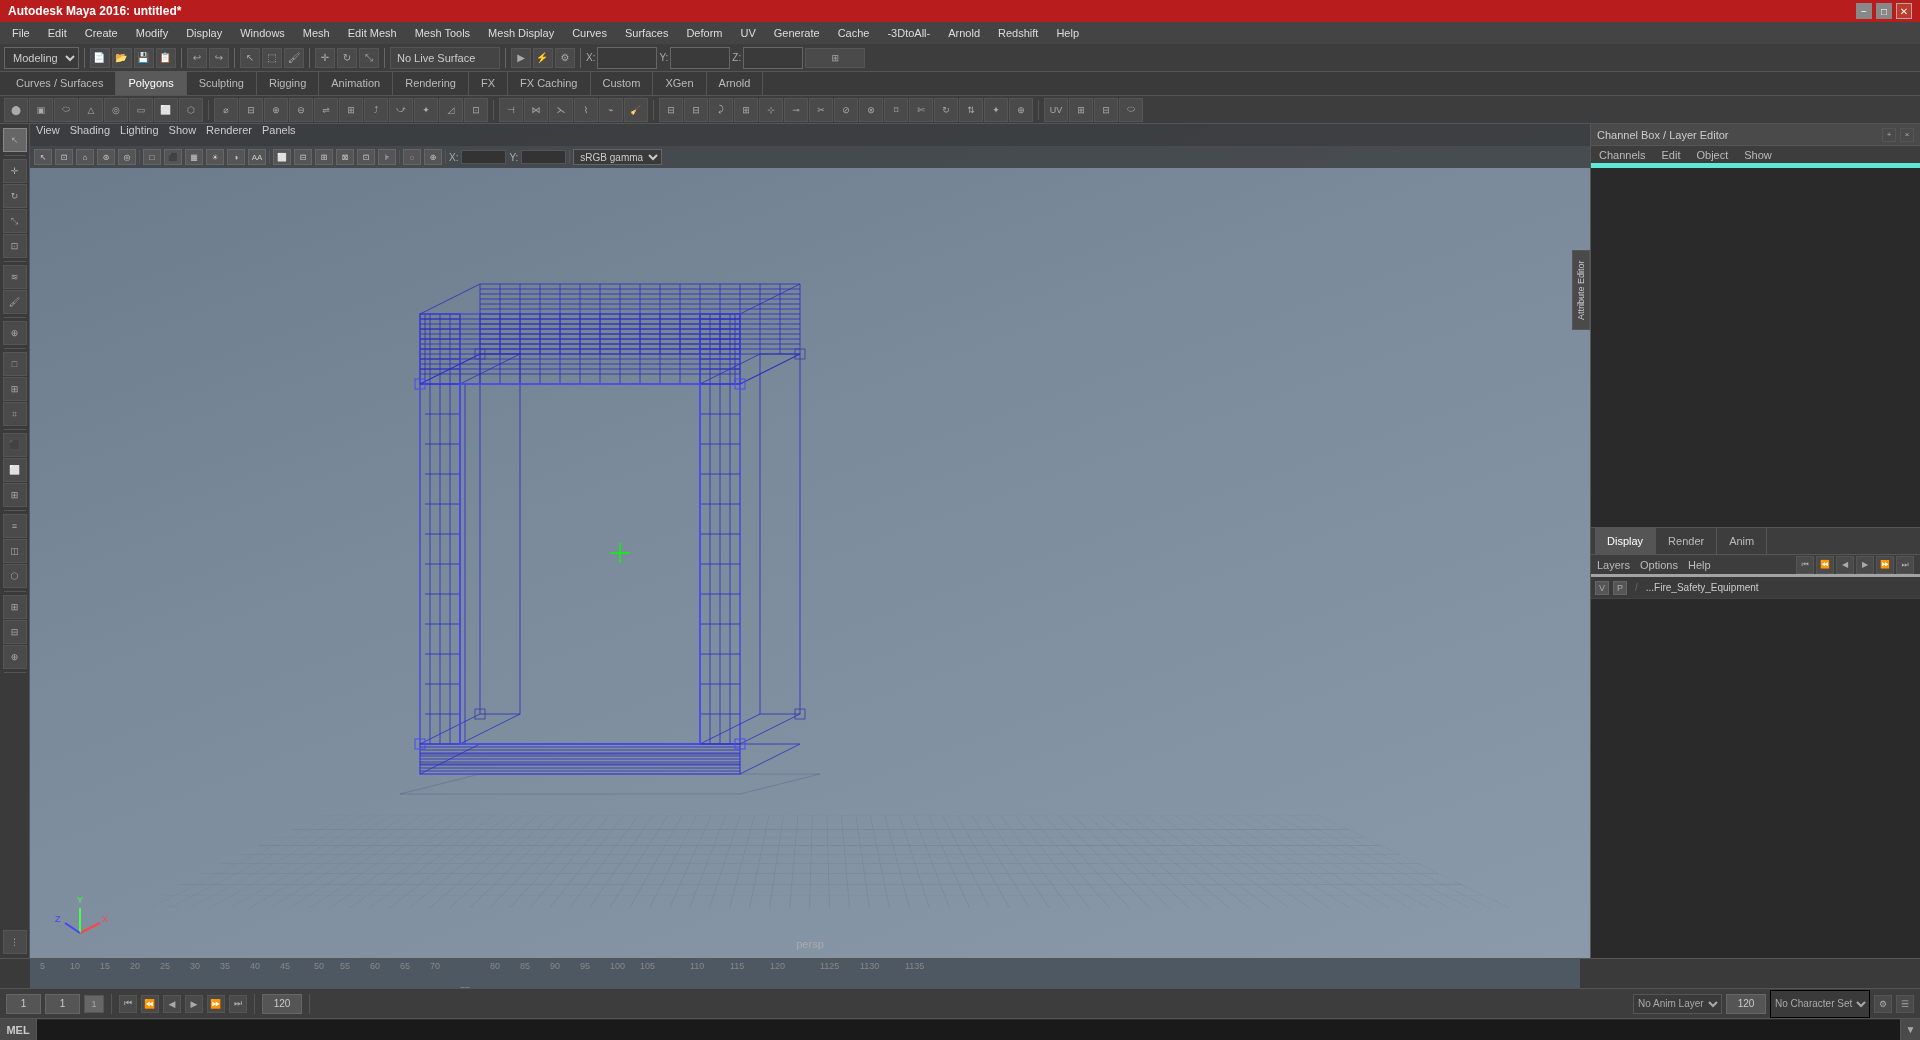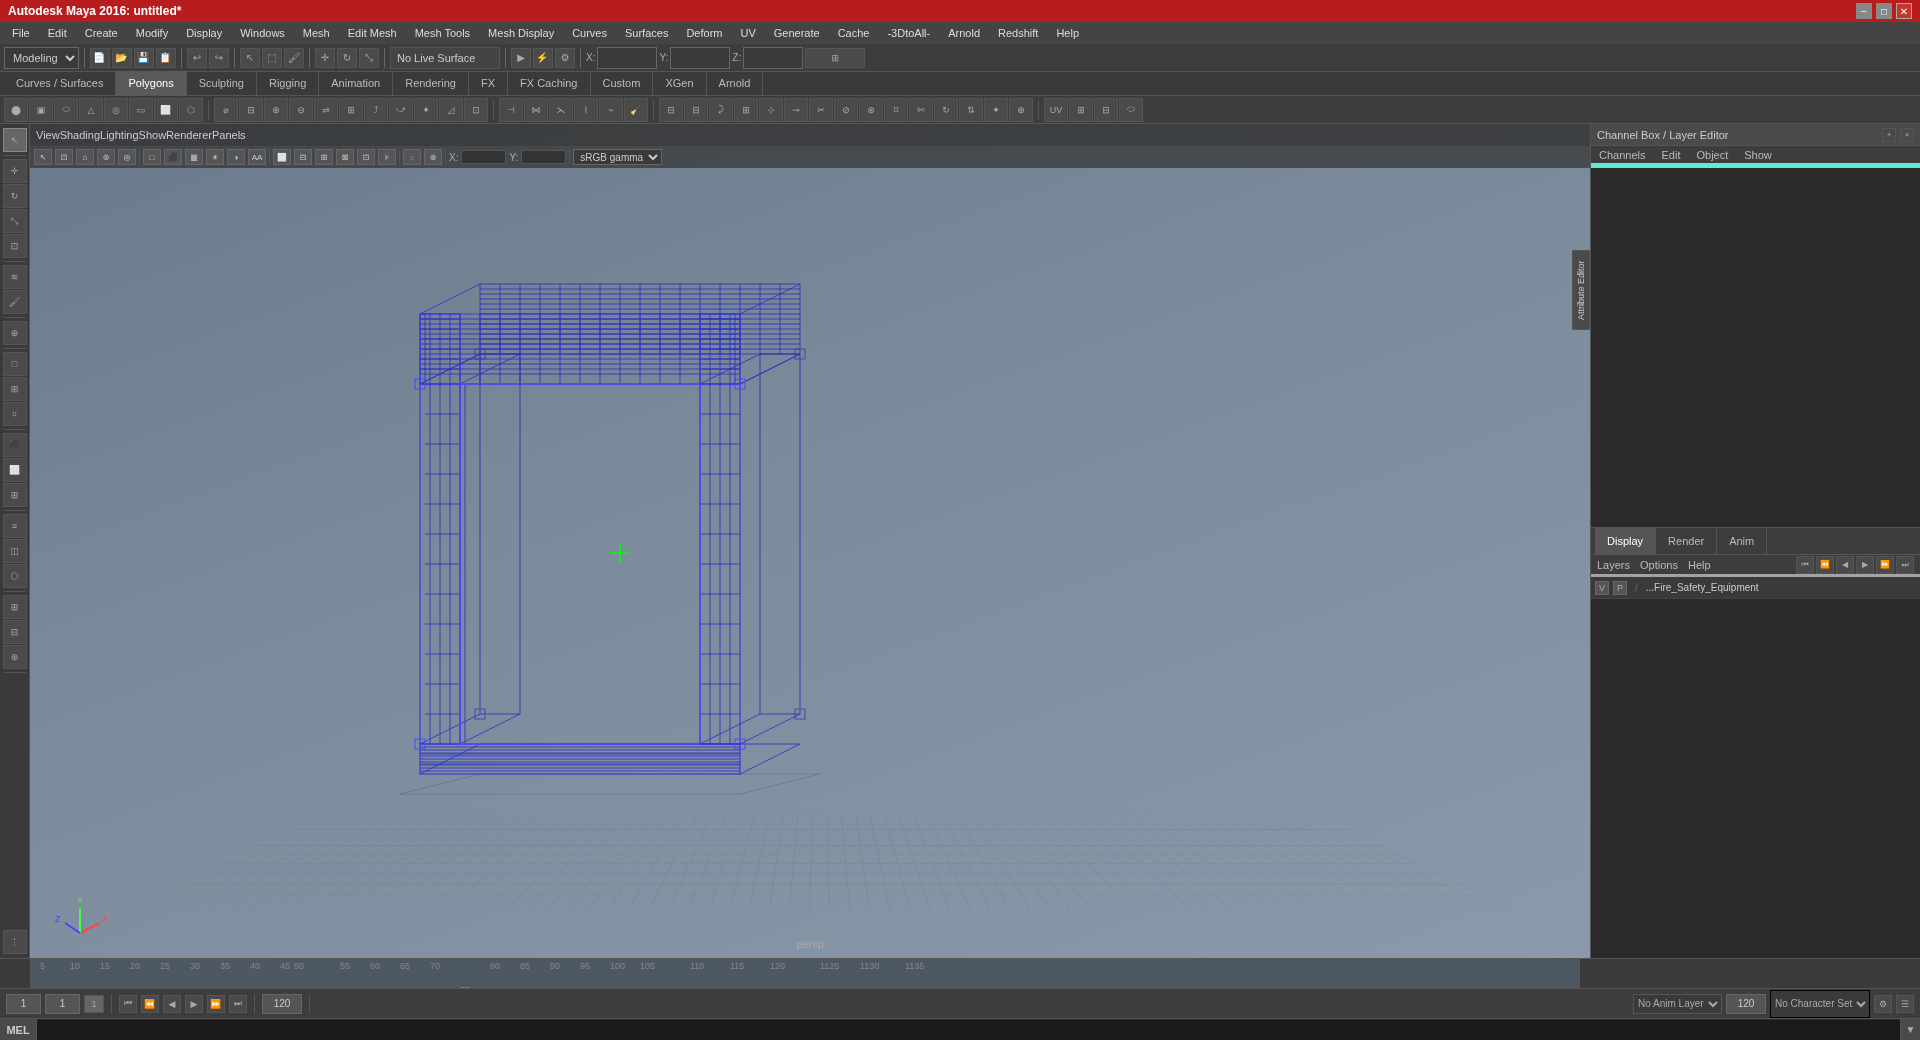--- a/index.html
+++ b/index.html
@@ -212,22 +212,22 @@
 
     
     #viewport-header {
       position: absolute;
       top: 0;
       left: 0;
       right: 0;
       height: 22px;
       background: rgba(50,50,50,0.85);
       display: flex;
-      align-items: center;
       padding: 0 6px;
+      gap: 10px;
       z-index: 10;
     }
     .vp-menu-item {
       color: #ccc;
       font-size: 11px;
       cursor: pointer;
     }
 
     
     #viewport-controls {
@@ -1036,21 +1036,21 @@
 
     <span class="timeline-tick" style="left:10px;">5</span>
     <span class="timeline-tick" style="left:40px;">10</span>
     <span class="timeline-tick" style="left:70px;">15</span>
     <span class="timeline-tick" style="left:100px;">20</span>
     <span class="timeline-tick" style="left:130px;">25</span>
     <span class="timeline-tick" style="left:160px;">30</span>
     <span class="timeline-tick" style="left:190px;">35</span>
     <span class="timeline-tick" style="left:220px;">40</span>
     <span class="timeline-tick" style="left:250px;">45</span>
-    <span class="timeline-tick" style="left:264px;">50</span>
+    <span class="timeline-tick" style="left:284px;">50</span>
     <span class="timeline-tick" style="left:310px;">55</span>
     <span class="timeline-tick" style="left:340px;">60</span>
     <span class="timeline-tick" style="left:370px;">65</span>
     <span class="timeline-tick" style="left:400px;">70</span>
     <span class="timeline-tick" style="left:430px;margin-top:24px;">75</span>
     <span class="timeline-tick" style="left:460px;">80</span>
     <span class="timeline-tick" style="left:490px;">85</span>
     <span class="timeline-tick" style="left:520px;">90</span>
     <span class="timeline-tick" style="left:550px;">95</span>
     <span class="timeline-tick" style="left:580px;">100</span>

